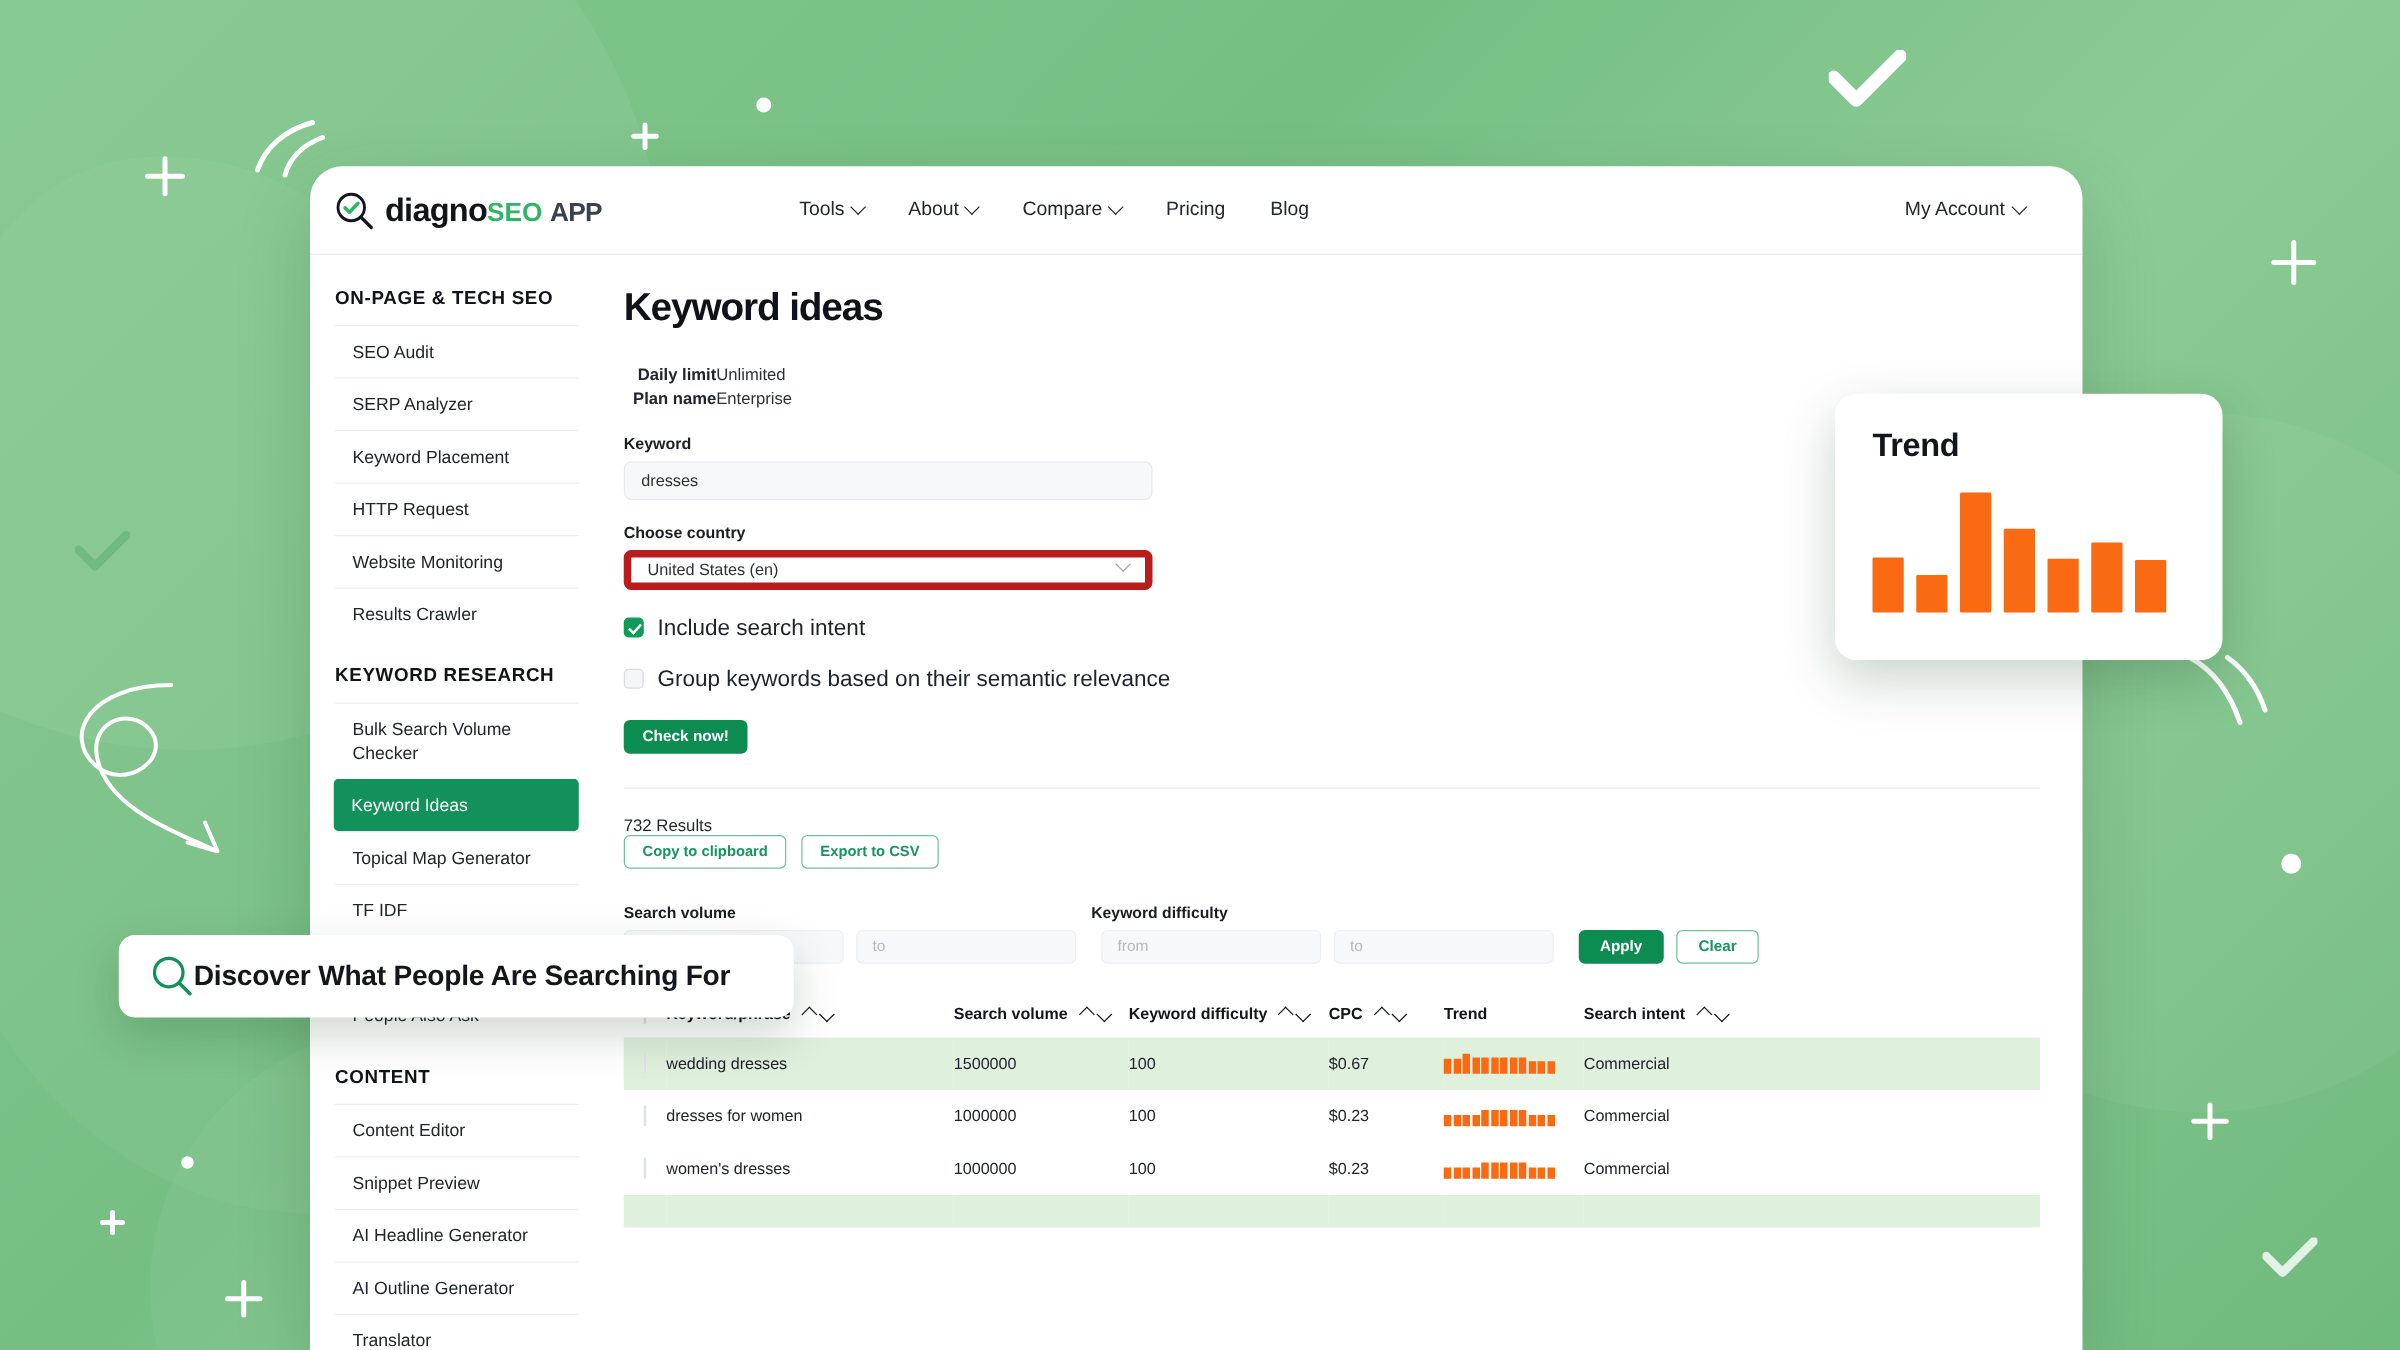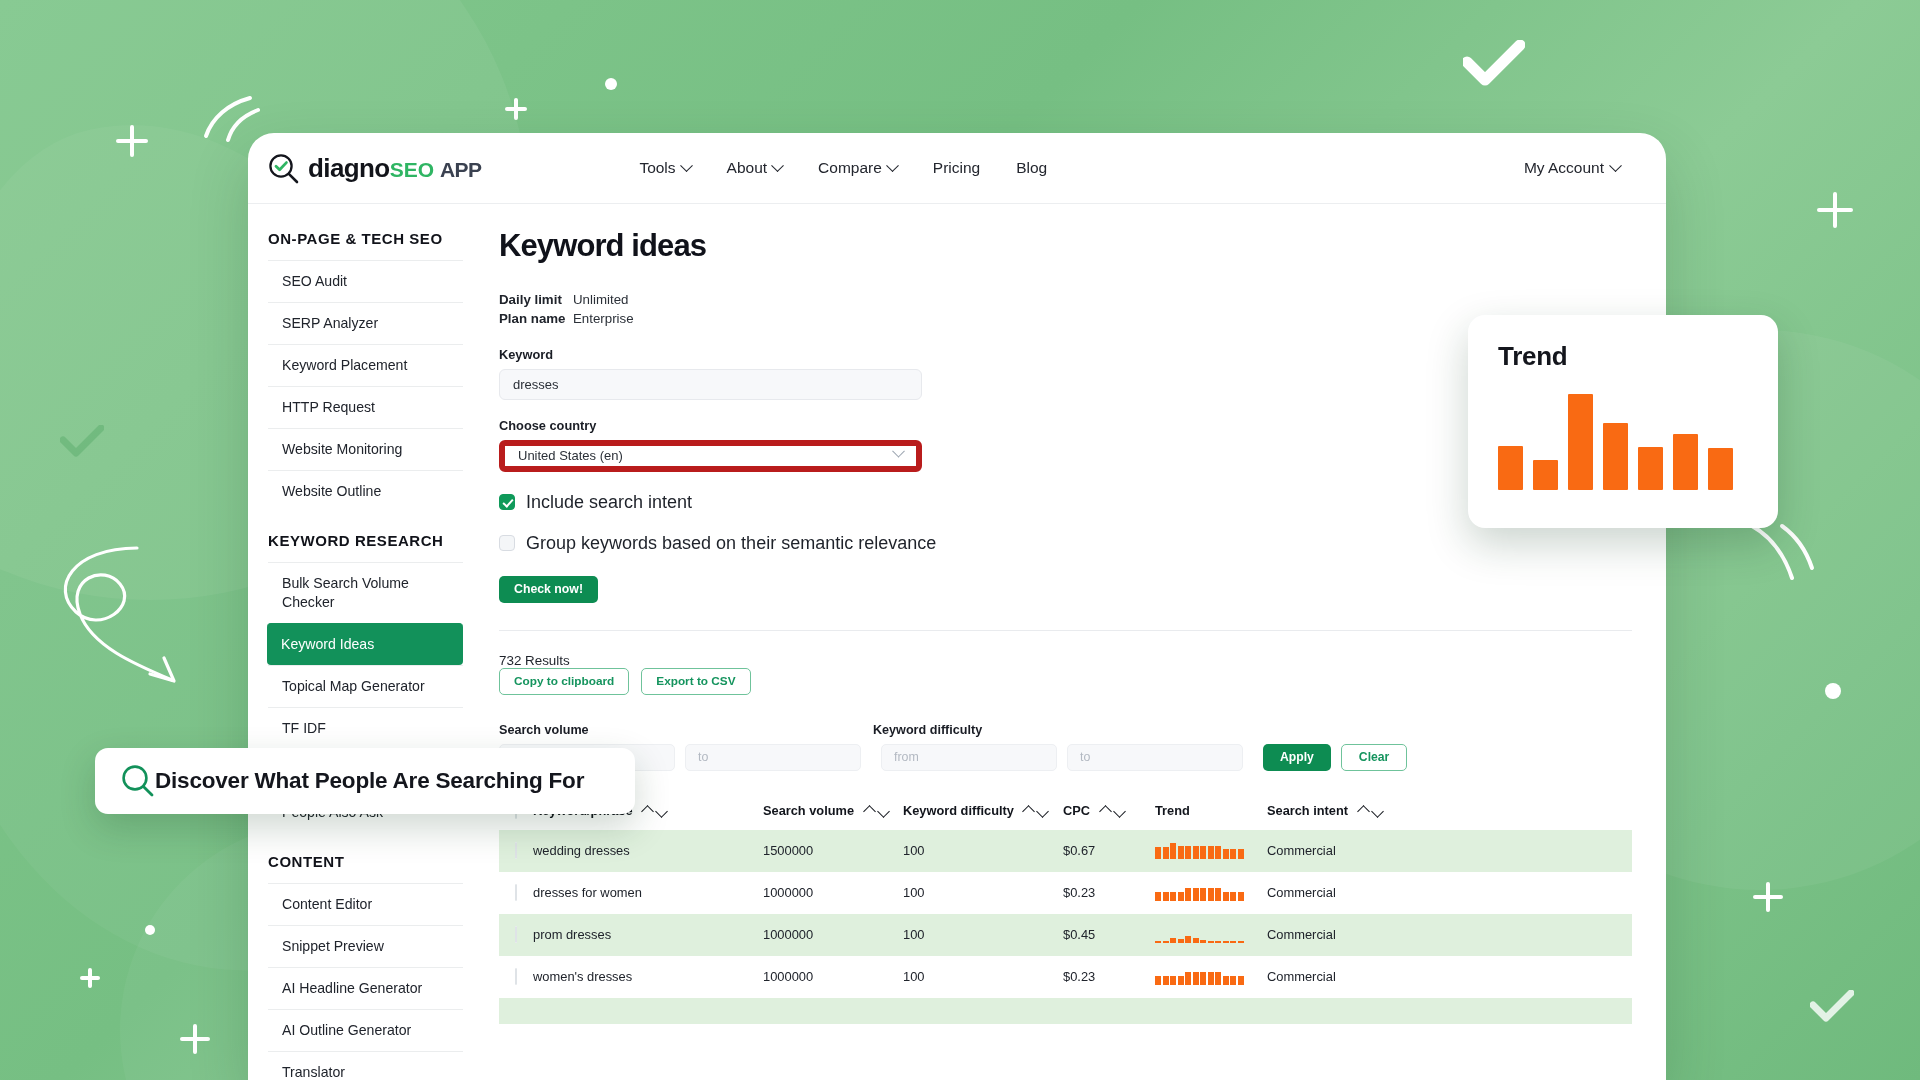--- a/index.html
+++ b/index.html
@@ -109,21 +109,21 @@
   .side-group { margin-bottom: 20px; }
   .side-group + .side-group { margin-top: 4px; }
 
   
   .main { flex: 1; padding: 24px 34px 0 36px; min-width:0; }
   .page-title {
     font-size: 31px; font-weight: 800; letter-spacing: -0.9px; color:#10121a;
     margin-bottom: 26px;
   }
   .meta-row { font-size: 13.3px; color:#20242c; line-height: 1.45; margin-bottom: 18px;}
-  .meta-row b { display:inline-block; width: 74px; font-weight:700; }
+  .meta-row b { display:inline-block; width: 74px; font-weight:700;text-align:right; }
   .meta-row span { color:#2b3038; }
 
   .field-label { font-size: 12.8px; font-weight: 700; color:#1a1d25; margin-bottom: 7px; }
   .text-input {
     width: 423px; height: 31px;
     background:#f7f8fa; border:1px solid #e7e9ed; border-radius:6px;
     font-size: 13px; color:#2b3038; padding: 0 13px;
     display:flex; align-items:center;
   }
   .select-input {
@@ -327,21 +327,21 @@
 
     <aside class="sidebar">
       <div class="side-group">
         <div class="side-group-title">ON-PAGE &amp; TECH SEO</div>
         <ul class="side-list">
           <li class="side-item">SEO Audit</li>
           <li class="side-item">SERP Analyzer</li>
           <li class="side-item">Keyword Placement</li>
           <li class="side-item">HTTP Request</li>
           <li class="side-item">Website Monitoring</li>
-          <li class="side-item">Website Outline</li>
+          <li class="side-item">Results Crawler</li>
         </ul>
       </div>
 
       <div class="side-group">
         <div class="side-group-title">KEYWORD RESEARCH</div>
         <ul class="side-list">
           <li class="side-item">Bulk Search Volume Checker</li>
           <li class="side-item active">Keyword Ideas</li>
           <li class="side-item">Topical Map Generator</li>
           <li class="side-item">TF IDF</li>
@@ -505,44 +505,20 @@
                   <i style="height: 12.48px;"></i>
                   <i style="height: 12.48px;"></i>
                   <i style="height: 12.48px;"></i>
                   <i style="height: 8.32px;"></i>
                   <i style="height: 8.32px;"></i>
                   <i style="height: 8.32px;"></i>
                 </span>
               </td>
             <td>Commercial</td>
           </tr>
-          <tr class="alt">
-            <td class="col-cb"><span class="rcbox"></span></td>
-            <td>prom dresses</td>
-            <td>1000000</td>
-            <td>100</td>
-            <td>$0.45</td>
-            <td>
-                <span class="spark">
-                  <i style="height: 2px;"></i>
-                  <i style="height: 2px;"></i>
-                  <i style="height: 4.8px;"></i>
-                  <i style="height: 3.52px;"></i>
-                  <i style="height: 7.04px;"></i>
-                  <i style="height: 4.8px;"></i>
-                  <i style="height: 2.24px;"></i>
-                  <i style="height: 2px;"></i>
-                  <i style="height: 2px;"></i>
-                  <i style="height: 2px;"></i>
-                  <i style="height: 2px;"></i>
-                  <i style="height: 2px;"></i>
-                </span>
-              </td>
-            <td>Commercial</td>
-          </tr>
           <tr>
             <td class="col-cb"><span class="rcbox"></span></td>
             <td>women's dresses</td>
             <td>1000000</td>
             <td>100</td>
             <td>$0.23</td>
             <td>
                 <span class="spark">
                   <i style="height: 8.32px;"></i>
                   <i style="height: 8.32px;"></i>

